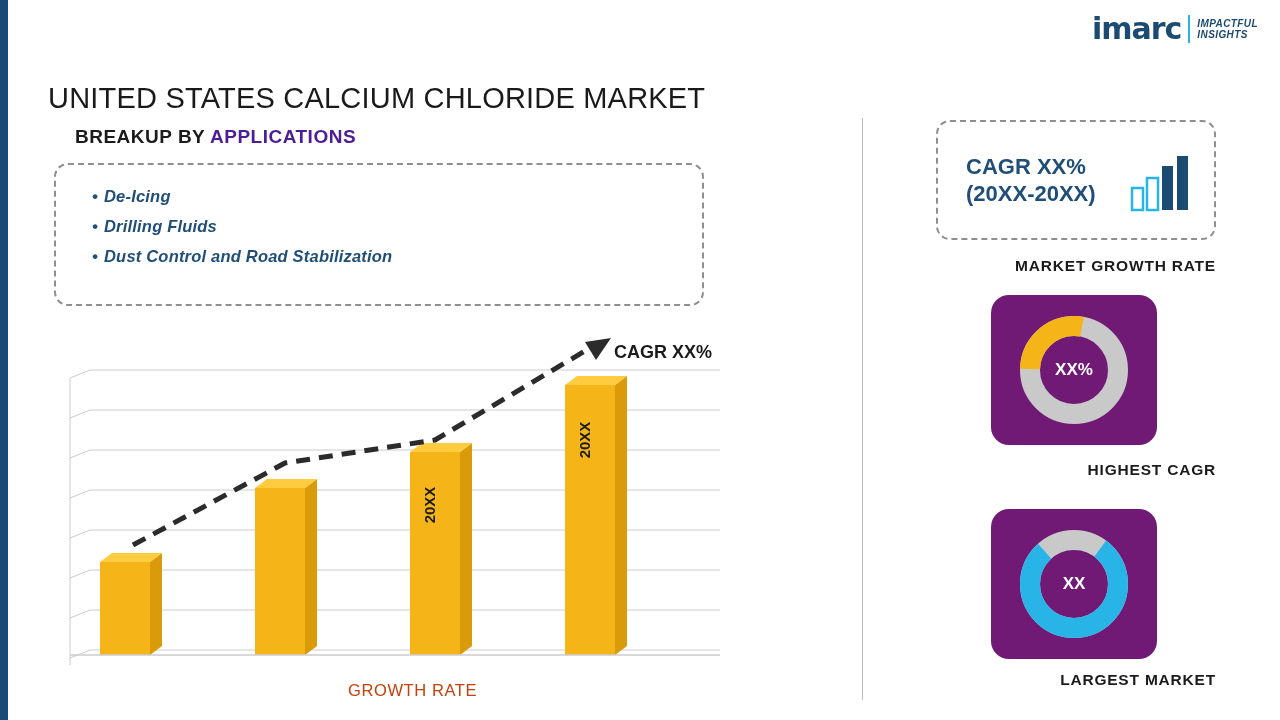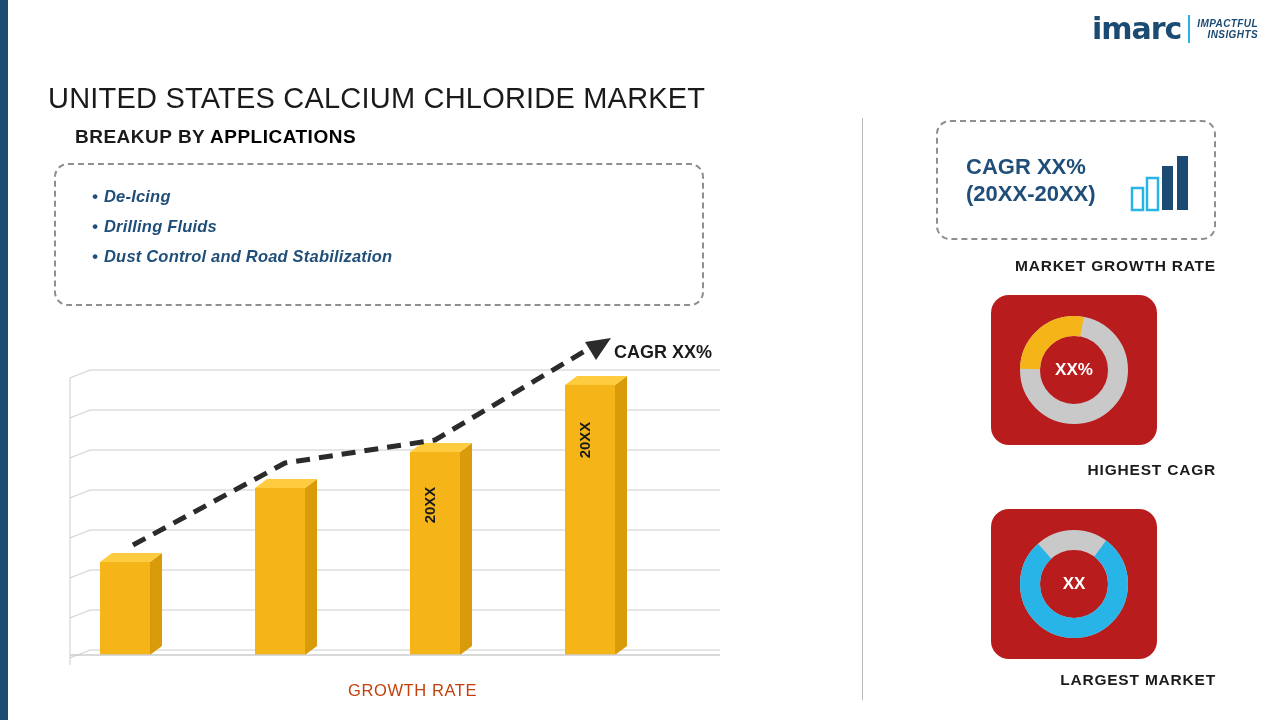--- a/index.html
+++ b/index.html
@@ -11,21 +11,21 @@
     overflow: hidden;
     position: relative;
   }
   .left-bar {
     position: absolute; left: 0; top: 0; width: 8px; height: 720px;
     background: #1b4a72;
   }
   
   .logo {
     position: absolute; right: 22px; top: 14px;
-    display: flex; align-items: center; gap: 7px; text-align: right;
+    display: flex; align-items: center; gap: 7px;
   }
   .logo-mark {
     font-size: 30px; font-weight: bold; letter-spacing: -1px;
     color: #1b4a72; line-height: 1; font-family: "DejaVu Sans", sans-serif;
   }
   .logo-sep { width: 2px; height: 28px; background: #29b4e8; }
   .logo-text { line-height: 1.15; }
   .logo-text div {
     font-size: 10px; font-weight: bold; color: #1b4a72; letter-spacing: .4px; font-style: italic;
   }
@@ -34,21 +34,21 @@
     position: absolute; left: 48px; top: 58px;
     font-size: 29px; font-weight: normal; color: #1a1a1a;
     letter-spacing: .2px;
     margin-top: 24px;
   }
   
   .breakup {
     position: absolute; left: 75px; top: 126px;
     font-size: 19px; font-weight: bold; color: #1b1b1b; letter-spacing: .5px;
   }
-  .breakup .accent { color: #000000; }
+  .breakup .accent { color: #4c1d95; }
   
   .app-box {
     position: absolute; left: 54px; top: 163px;
     width: 650px; height: 143px;
     border: 2px dashed #8f8f8f; border-radius: 14px;
     padding: 16px 0 0 36px;
     font-style: italic;
   }
   .app-item {
     font-size: 16.5px; font-weight: bold; color: #1f4e79;
@@ -86,21 +86,21 @@
   .cagr-text {
     font-size: 22px; font-weight: bold; color: #1f4e79; line-height: 1.25;
   }
   .cagr-bars { position: absolute; right: 24px; top: 32px; }
   .right-caption {
     position: absolute; width: 280px; text-align: right;
     font-size: 15.5px; font-weight: bold; color: #1b1b1b; letter-spacing: .8px;
   }
   .tile {
     position: absolute; width: 166px; height: 150px;
-    background: #b91c1c; border-radius: 18px;
+    background: #701a75; border-radius: 18px;
     display: flex; align-items: center; justify-content: center;
   }
   .donut-center {
     position: absolute; font-size: 17px; font-weight: bold; color: #ffffff;
     width: 100%; text-align: center; top: 50%; transform: translateY(-50%);
   }
 </style>
 </head>
 <body>
 

